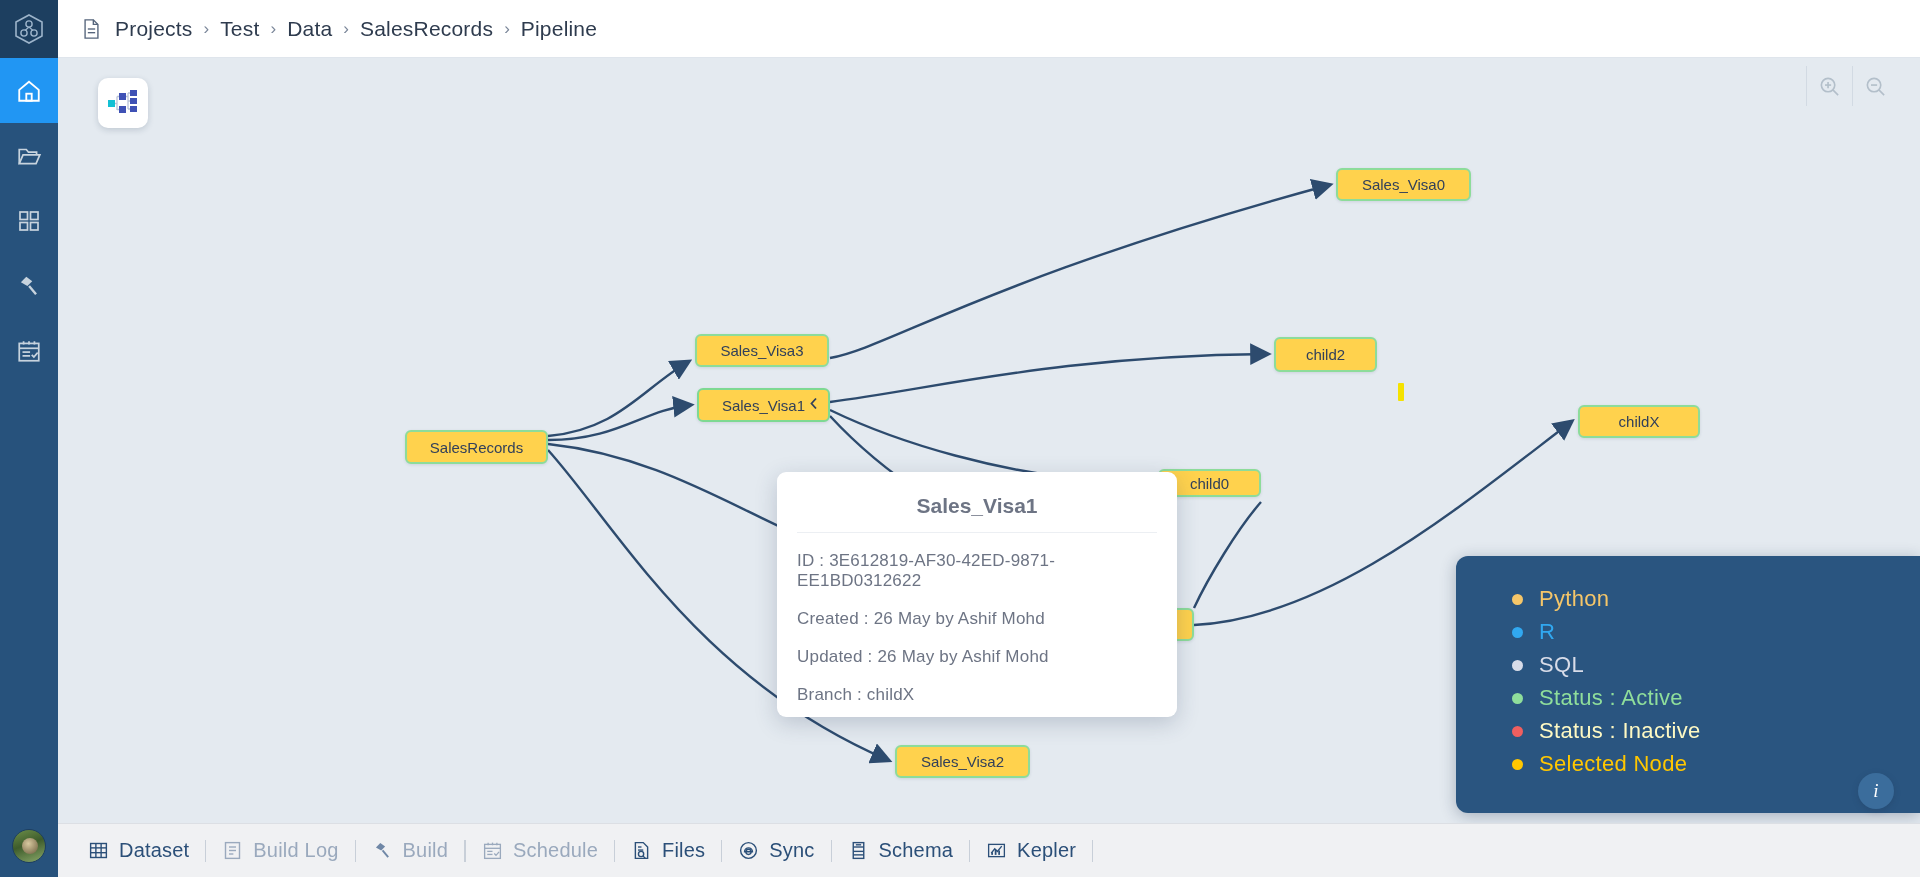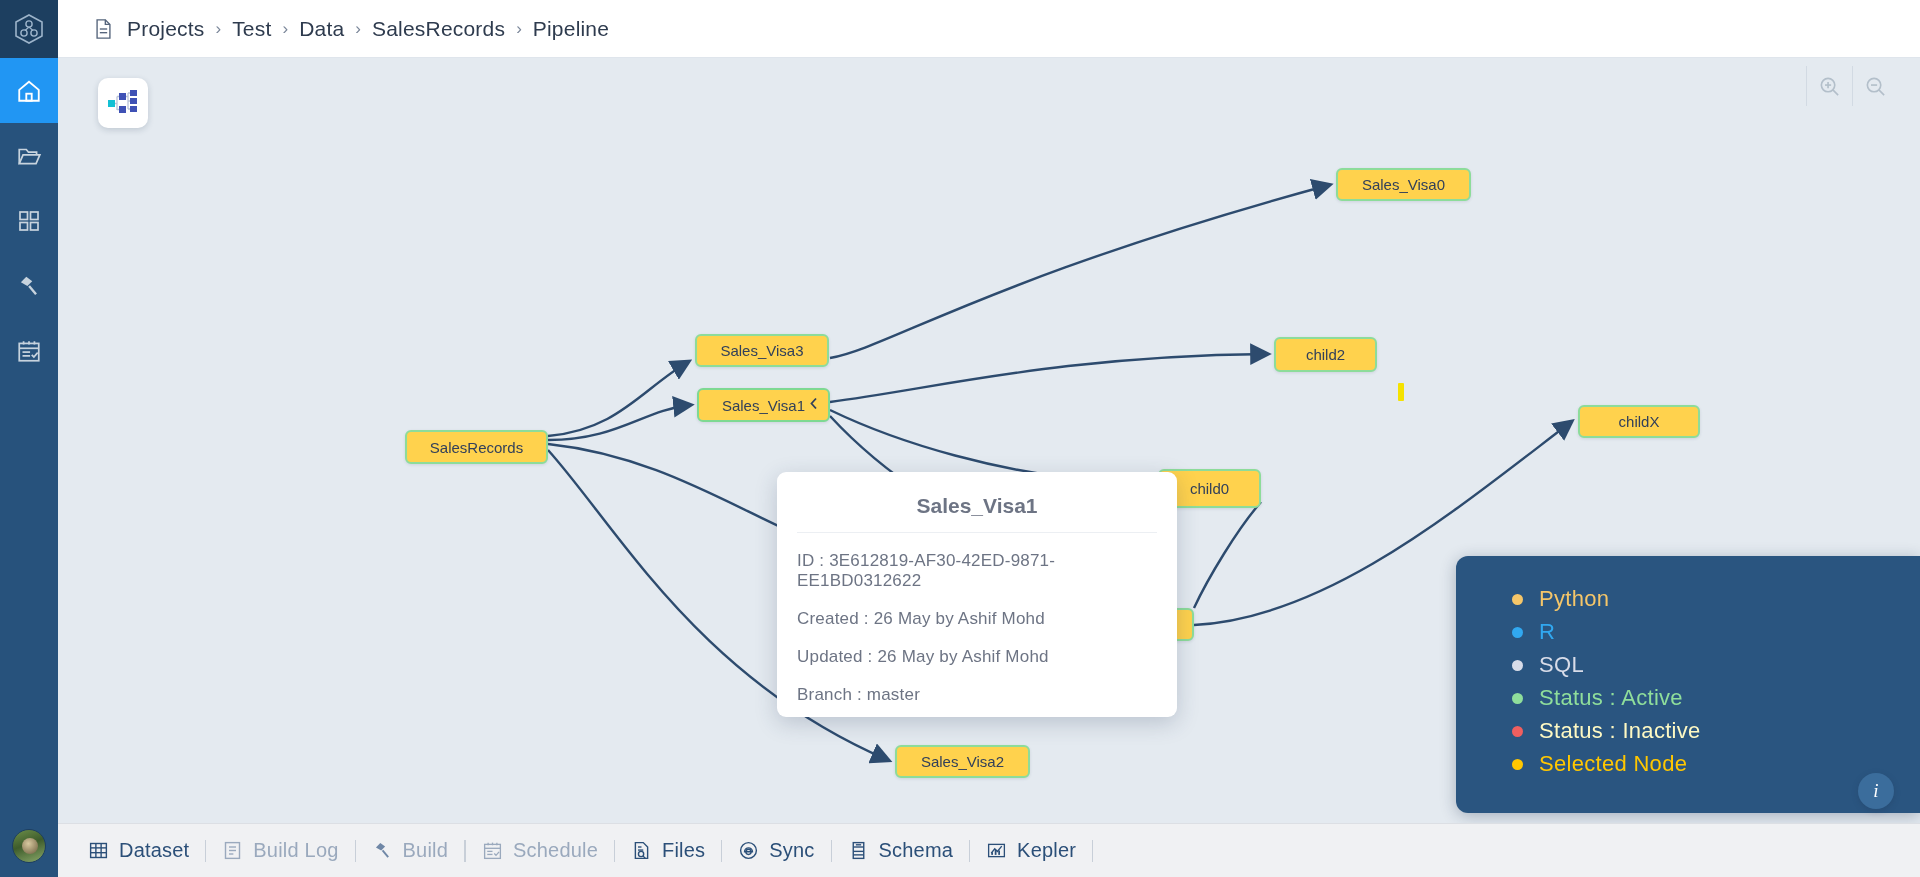--- a/index.html
+++ b/index.html
@@ -44,21 +44,21 @@
     background: radial-gradient(circle at 40% 35%, #d8c9a0, #6a5b3c);
   }
 
   
   .topbar {
     position: absolute; left: 58px; top: 0;
     width: 1862px; height: 58px;
     background: #ffffff;
     border-bottom: 1px solid #dfe5ec;
     display: flex; align-items: center;
-    padding-left: 36px;
+    padding-left: 24px;
     z-index: 30;
   }
   .bc-doc-icon { margin-right: 14px; display: flex; align-items: center; }
   .breadcrumb { display: flex; align-items: center; }
   .bc-item {
     font-size: 21px; color: #2e3b4e; letter-spacing: .2px; cursor: pointer;
   }
   .bc-sep { font-size: 17px; color: #7a8699; margin: 0 11px; }
 
   
@@ -300,21 +300,21 @@
     </div>
 
     <div class="node" style="left:1216px; top:279px; width:103px; height:35px;">
       <span>child2</span>
     </div>
 
     <div class="node" style="left:1520px; top:347px; width:122px; height:33px;">
       <span>childX</span>
     </div>
 
-    <div class="node" style="left:1100px; top:411px; width:103px; height:39px;">
+    <div class="node" style="left:1100px; top:411px; width:103px; height:28px;">
       <span>child0</span>
     </div>
 
     <div class="node" style="left:1108px; top:550px; width:28px; height:33px;">
       <span></span>
     </div>
 
     <div class="node" style="left:837px; top:687px; width:135px; height:33px;">
       <span>Sales_Visa2</span>
     </div>
@@ -352,21 +352,21 @@
           <line x1="7.3" y1="10.5" x2="13.7" y2="10.5"></line>
         </svg>
       </div>
     </div>
 
     <div class="tipcard">
       <div class="tip-title">Sales_Visa1</div>
       <div class="tip-row">ID : 3E612819-AF30-42ED-9871-EE1BD0312622</div>
       <div class="tip-row">Created : 26 May by Ashif Mohd</div>
       <div class="tip-row">Updated : 26 May by Ashif Mohd</div>
-      <div class="tip-row">Branch : master</div>
+      <div class="tip-row">Branch : childX</div>
     </div>
 
     <div class="legend">
       <div class="legend-row">
         <span class="legend-dot" style="background:#f5c669"></span>
         <span style="color:#f5c669">Python</span>
       </div>
       <div class="legend-row">
         <span class="legend-dot" style="background:#31a8f0"></span>
         <span style="color:#31a8f0">R</span>

